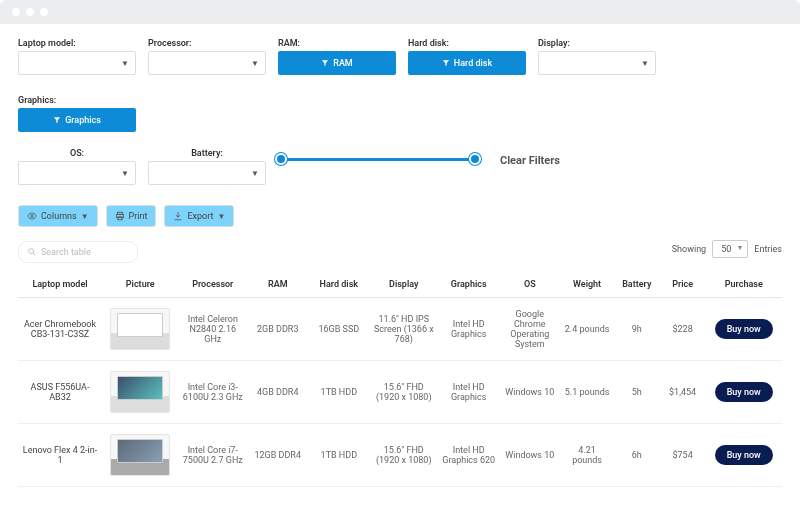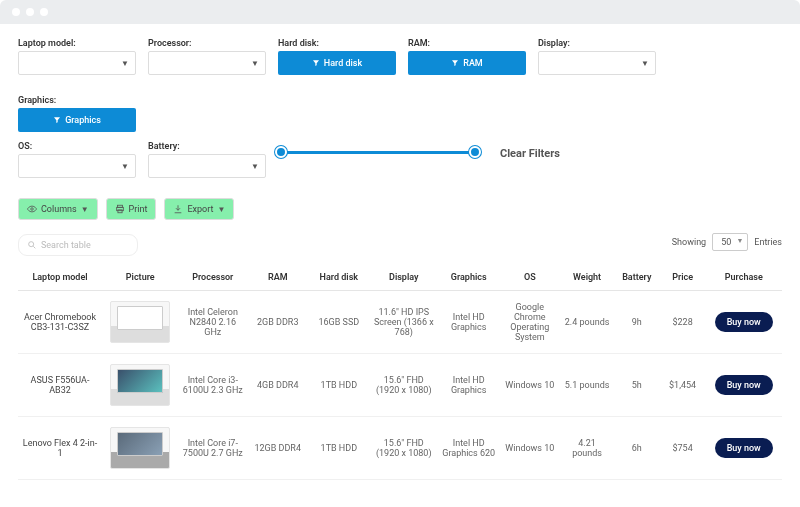--- a/index.html
+++ b/index.html
@@ -42,21 +42,21 @@
   .knob { position: absolute; top: 5px; width: 12px; height: 12px; border-radius: 50%; background: #0d8bd6; border: 2px solid #fff; box-shadow: 0 0 0 1px #0d8bd6; }
   .knob.left { left: -3px; }
   .knob.right { right: -3px; }
   .slider-labels { display: flex; justify-content: space-between; margin-top: 10px; }
   .slabel { background: #eee; font-size: 9px; padding: 2px 6px; color: #555; }
   .clear-filters { font-size: 11px; color: #555; margin-top: 6px; margin-left: 10px; font-weight: bold; }
   .toolbar { display: flex; align-items: center; gap: 8px; margin-top: 20px; }
   .tbtn {
     display: flex; align-items: center; gap: 4px;
     border: 1px solid #ddd; border-radius: 3px; padding: 5px 8px;
-    font-size: 9px; color: #444; background: #86efac;
+    font-size: 9px; color: #444; background: #7dd3fc;
   }
   .searchbox {
     border: 1px solid #eee; border-radius: 9px; padding: 5px 8px;
     font-size: 9px; color: #bbb; display: flex; align-items: center; gap: 4px;
     width: 120px; margin-top: 6px;
   }
   .showing { margin-left: auto; display: flex; align-items: center; gap: 6px; font-size: 9px; color: #555; }
   .showing .sel { border: 1px solid #ccc; border-radius: 2px; padding: 3px 16px 3px 8px; position: relative; }
   .showing .sel::after { content: "▼"; font-size: 7px; position: absolute; right: 4px; color: #888; }
   table { width: 100%; border-collapse: collapse; margin-top: 8px; table-layout: fixed; }
@@ -97,55 +97,55 @@
           <span class="caret">▼</span>
         </div>
       </div>
       <div class="filter-col">
         <span class="flabel">Processor:</span>
         <div class="select">
           <span class="caret">▼</span>
         </div>
       </div>
       <div class="filter-col">
+        <span class="flabel">RAM:</span>
+        <div class="btn-blue">
+          <svg class="funnel" viewBox="0 0 24 24" fill="#fff">
+            <path d="M3 4h18l-7 9v6l-4 2v-8z"></path>
+          </svg>
+          <span>RAM</span>
+        </div>
+      </div>
+      <div class="filter-col">
         <span class="flabel">Hard disk:</span>
         <div class="btn-blue">
           <svg class="funnel" viewBox="0 0 24 24" fill="#fff">
             <path d="M3 4h18l-7 9v6l-4 2v-8z"></path>
           </svg>
           <span>Hard disk</span>
         </div>
       </div>
       <div class="filter-col">
-        <span class="flabel">RAM:</span>
-        <div class="btn-blue">
-          <svg class="funnel" viewBox="0 0 24 24" fill="#fff">
-            <path d="M3 4h18l-7 9v6l-4 2v-8z"></path>
-          </svg>
-          <span>RAM</span>
-        </div>
-      </div>
-      <div class="filter-col">
         <span class="flabel">Display:</span>
         <div class="select">
           <span class="caret">▼</span>
         </div>
       </div>
       <div class="filter-col">
         <span class="flabel">Graphics:</span>
         <div class="btn-blue">
           <svg class="funnel" viewBox="0 0 24 24" fill="#fff">
             <path d="M3 4h18l-7 9v6l-4 2v-8z"></path>
           </svg>
           <span>Graphics</span>
         </div>
       </div>
     </div>
 
-  <div class="filters" style="margin-top:9px;">
+  <div class="filters" style="margin-top:16px;text-align:center;">
     <div id="frow2" style="display:contents;"><div class="filter-col">
           <span class="flabel">OS:</span>
           <div class="select">
             <span class="caret">▼</span>
           </div>
         </div><div class="filter-col">
           <span class="flabel">Battery:</span>
           <div class="select">
             <span class="caret">▼</span>
           </div>

